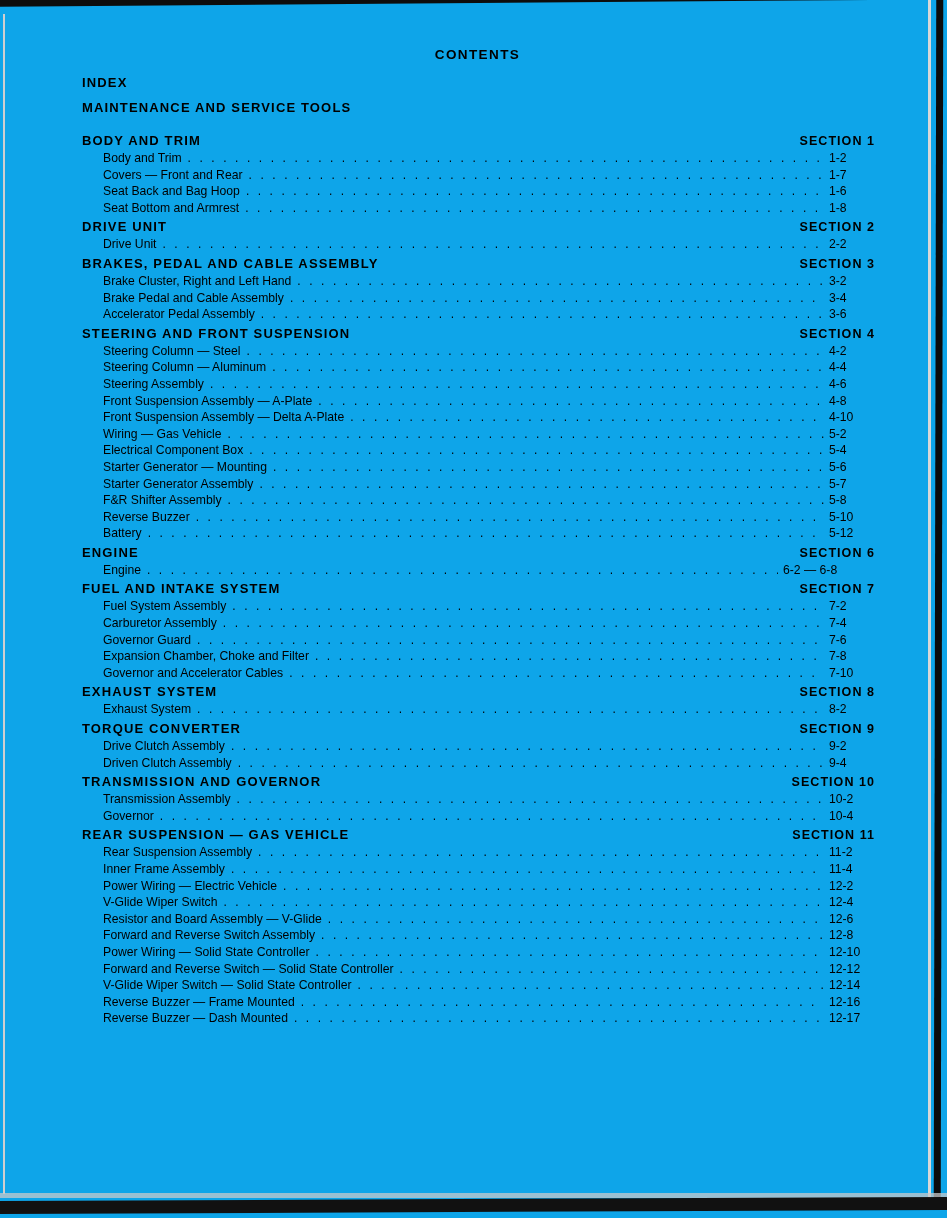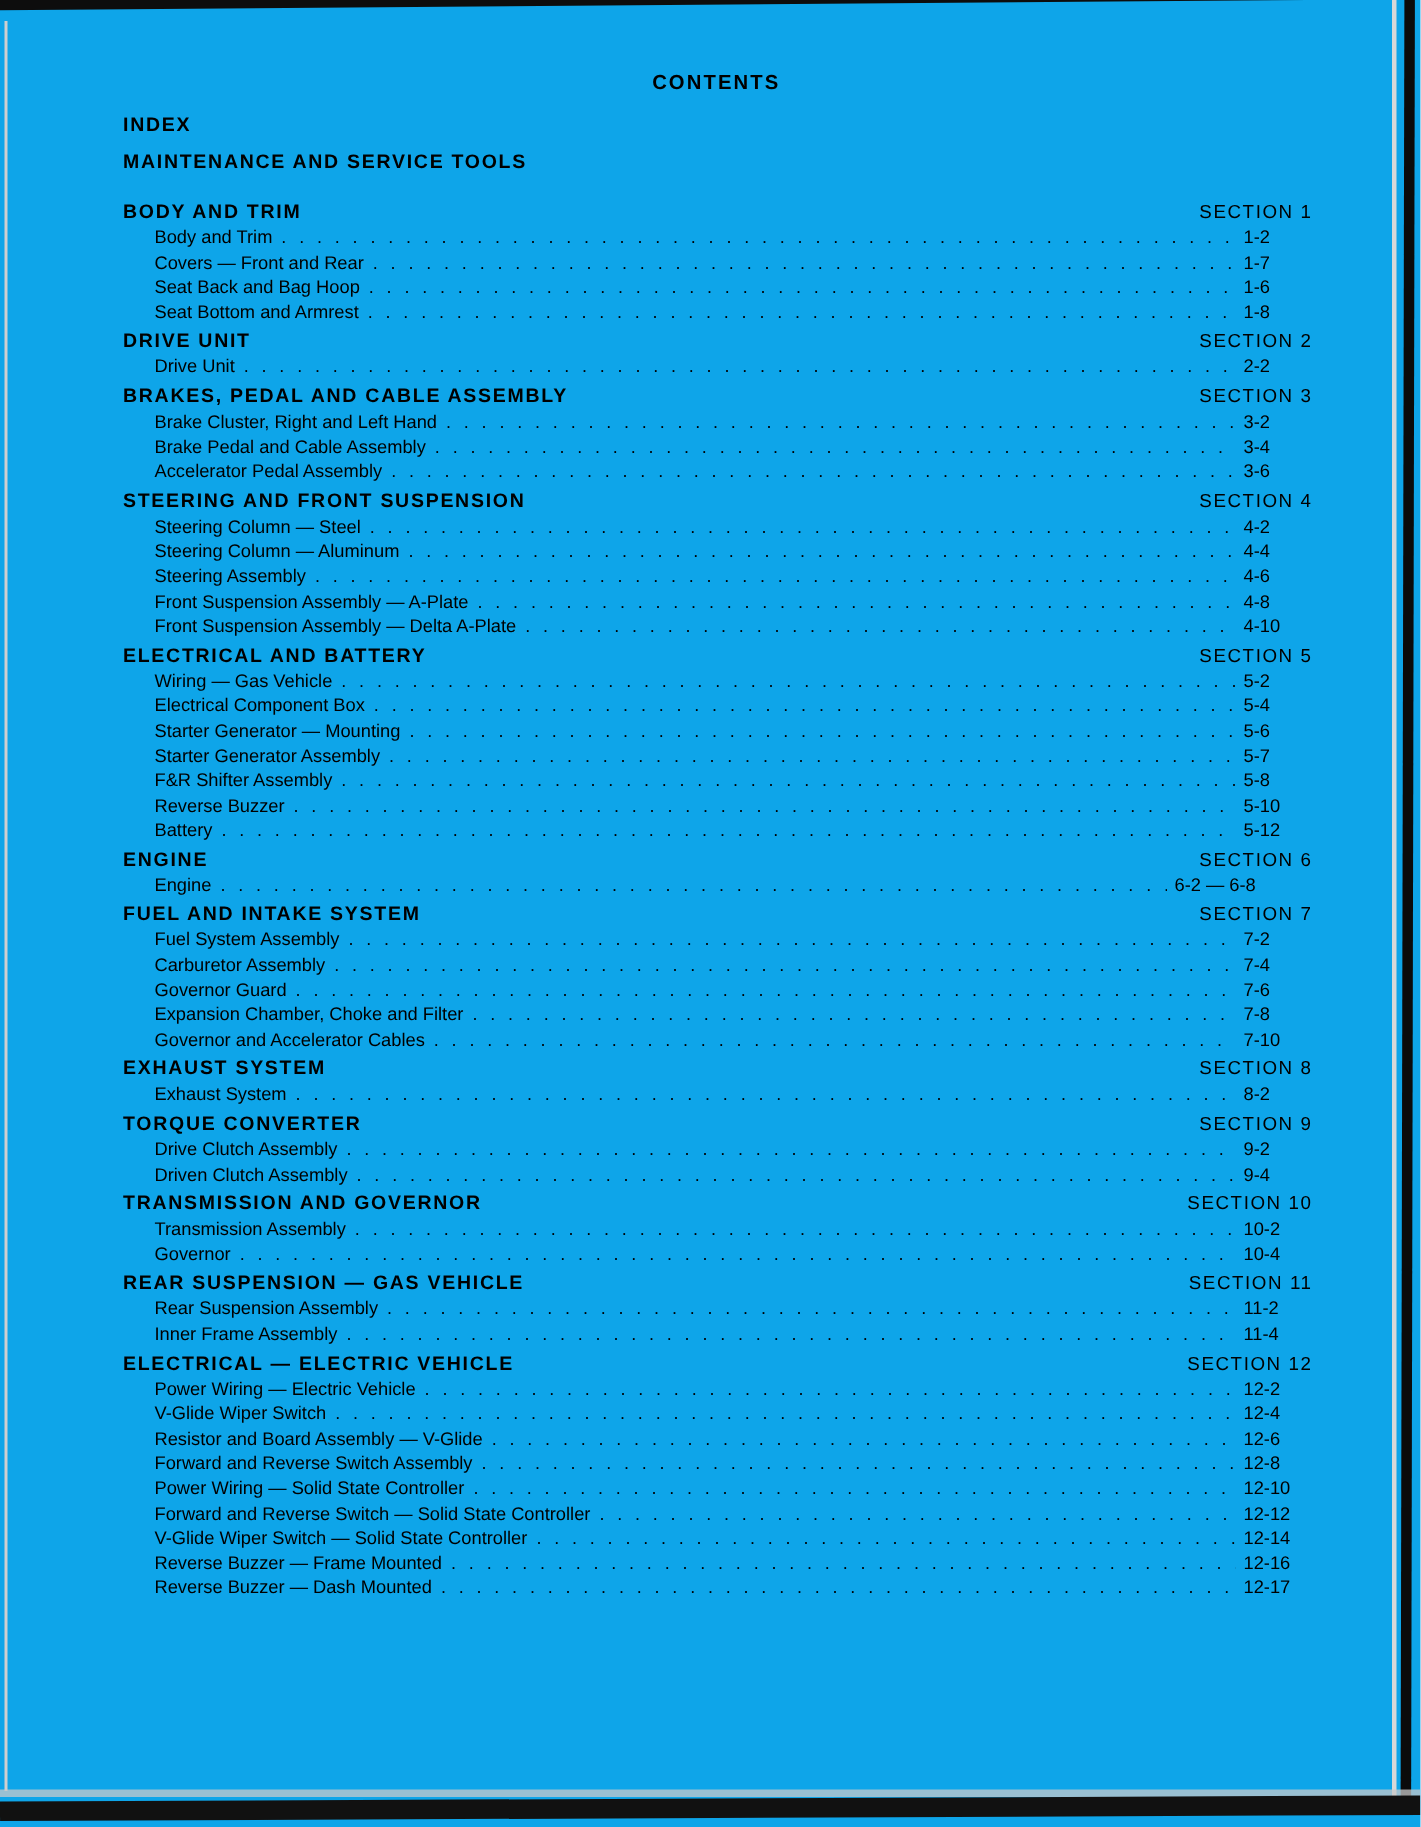--- a/index.html
+++ b/index.html
@@ -120,21 +120,21 @@
   }
   .sec-title {
     font-size: 13px;
     font-weight: bold;
     letter-spacing: 1.15px;
     white-space: nowrap;
   }
   .sec-spacer { flex: 1 1 auto; }
   .sec-num {
     font-size: 12.5px;
-    font-weight: normal;
+    font-weight: bold;
     letter-spacing: 1.05px;
     white-space: nowrap;
     text-align: center;
   }
 
   .entry {
     display: flex;
     align-items: baseline;
     margin-left: 21px;
     line-height: 15.6px;
@@ -268,25 +268,20 @@
             <span class="leader">. . . . . . . . . . . . . . . . . . . . . . . . . . . . . . . . . . . . . . . . . . . . . . . . . . . . . . . . . . . . . . . . . . . . . . . . . . . . . . . . . . . . . . . . . . . . . . . . . . . . . . . . . . . . . . . . . . . . . . . . . . . . . . . . . . . . . . . . . . . . </span>
             <span class="entry-page">4-8</span>
           </div>
           <div class="entry">
             <span class="entry-label">Front Suspension Assembly — Delta A-Plate</span>
             <span class="leader">. . . . . . . . . . . . . . . . . . . . . . . . . . . . . . . . . . . . . . . . . . . . . . . . . . . . . . . . . . . . . . . . . . . . . . . . . . . . . . . . . . . . . . . . . . . . . . . . . . . . . . . . . . . . . . . . . . . . . . . . . . . . . . . . . . . . . . . . . . . . </span>
             <span class="entry-page">4-10</span>
           </div>
         </div>
         <div class="group">
-          <div class="sec-head">
-            <span class="sec-title">ELECTRICAL AND BATTERY</span>
-            <span class="sec-spacer"></span>
-            <span class="sec-num">SECTION 5</span>
-          </div>
           <div class="entry">
             <span class="entry-label">Wiring — Gas Vehicle</span>
             <span class="leader">. . . . . . . . . . . . . . . . . . . . . . . . . . . . . . . . . . . . . . . . . . . . . . . . . . . . . . . . . . . . . . . . . . . . . . . . . . . . . . . . . . . . . . . . . . . . . . . . . . . . . . . . . . . . . . . . . . . . . . . . . . . . . . . . . . . . . . . . . . . . </span>
             <span class="entry-page">5-2</span>
           </div>
           <div class="entry">
             <span class="entry-label">Electrical Component Box</span>
             <span class="leader">. . . . . . . . . . . . . . . . . . . . . . . . . . . . . . . . . . . . . . . . . . . . . . . . . . . . . . . . . . . . . . . . . . . . . . . . . . . . . . . . . . . . . . . . . . . . . . . . . . . . . . . . . . . . . . . . . . . . . . . . . . . . . . . . . . . . . . . . . . . . </span>
             <span class="entry-page">5-4</span>
           </div>
@@ -417,25 +412,20 @@
             <span class="leader">. . . . . . . . . . . . . . . . . . . . . . . . . . . . . . . . . . . . . . . . . . . . . . . . . . . . . . . . . . . . . . . . . . . . . . . . . . . . . . . . . . . . . . . . . . . . . . . . . . . . . . . . . . . . . . . . . . . . . . . . . . . . . . . . . . . . . . . . . . . . </span>
             <span class="entry-page">11-2</span>
           </div>
           <div class="entry">
             <span class="entry-label">Inner Frame Assembly</span>
             <span class="leader">. . . . . . . . . . . . . . . . . . . . . . . . . . . . . . . . . . . . . . . . . . . . . . . . . . . . . . . . . . . . . . . . . . . . . . . . . . . . . . . . . . . . . . . . . . . . . . . . . . . . . . . . . . . . . . . . . . . . . . . . . . . . . . . . . . . . . . . . . . . . </span>
             <span class="entry-page">11-4</span>
           </div>
         </div>
         <div class="group">
-          <div class="sec-head">
-            <span class="sec-title">ELECTRICAL — ELECTRIC VEHICLE</span>
-            <span class="sec-spacer"></span>
-            <span class="sec-num">SECTION 12</span>
-          </div>
           <div class="entry">
             <span class="entry-label">Power Wiring — Electric Vehicle</span>
             <span class="leader">. . . . . . . . . . . . . . . . . . . . . . . . . . . . . . . . . . . . . . . . . . . . . . . . . . . . . . . . . . . . . . . . . . . . . . . . . . . . . . . . . . . . . . . . . . . . . . . . . . . . . . . . . . . . . . . . . . . . . . . . . . . . . . . . . . . . . . . . . . . . </span>
             <span class="entry-page">12-2</span>
           </div>
           <div class="entry">
             <span class="entry-label">V-Glide Wiper Switch</span>
             <span class="leader">. . . . . . . . . . . . . . . . . . . . . . . . . . . . . . . . . . . . . . . . . . . . . . . . . . . . . . . . . . . . . . . . . . . . . . . . . . . . . . . . . . . . . . . . . . . . . . . . . . . . . . . . . . . . . . . . . . . . . . . . . . . . . . . . . . . . . . . . . . . . </span>
             <span class="entry-page">12-4</span>
           </div>

